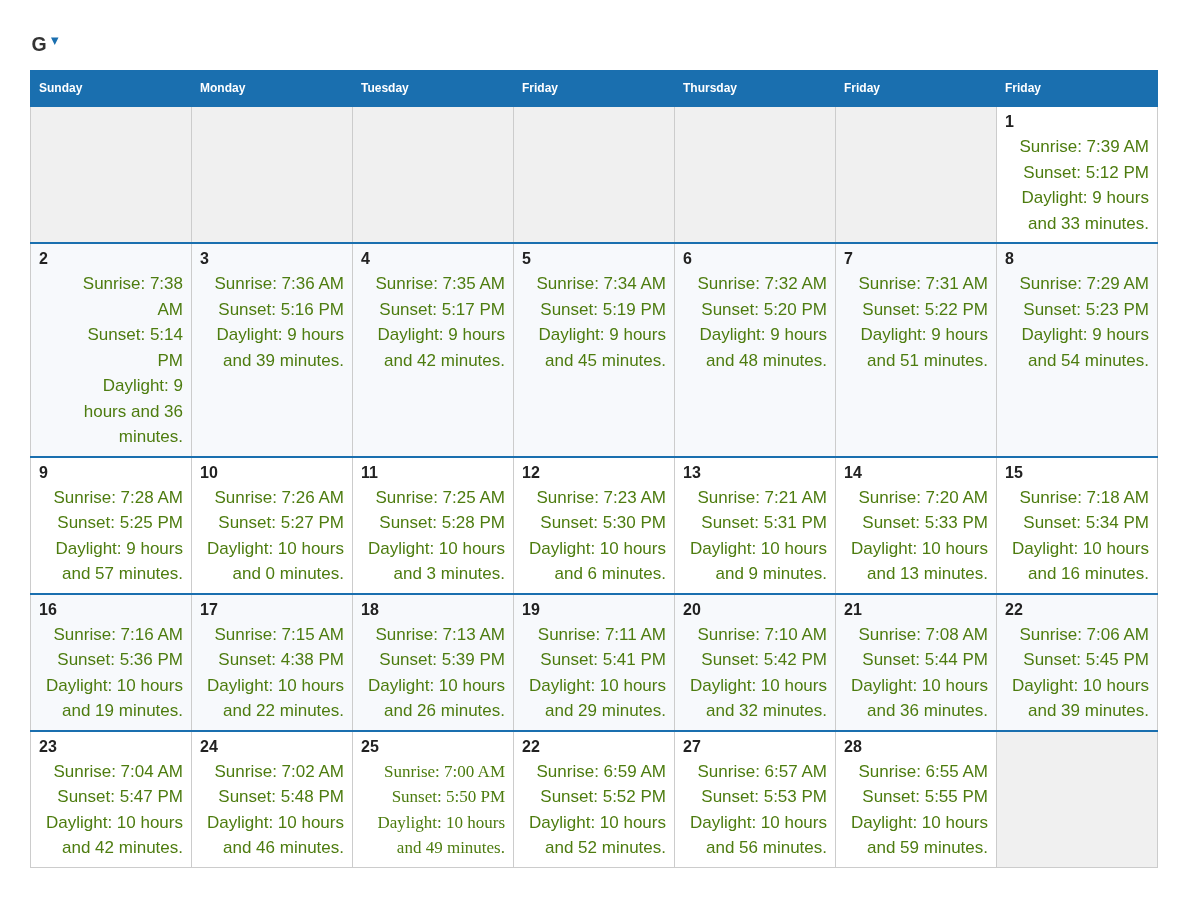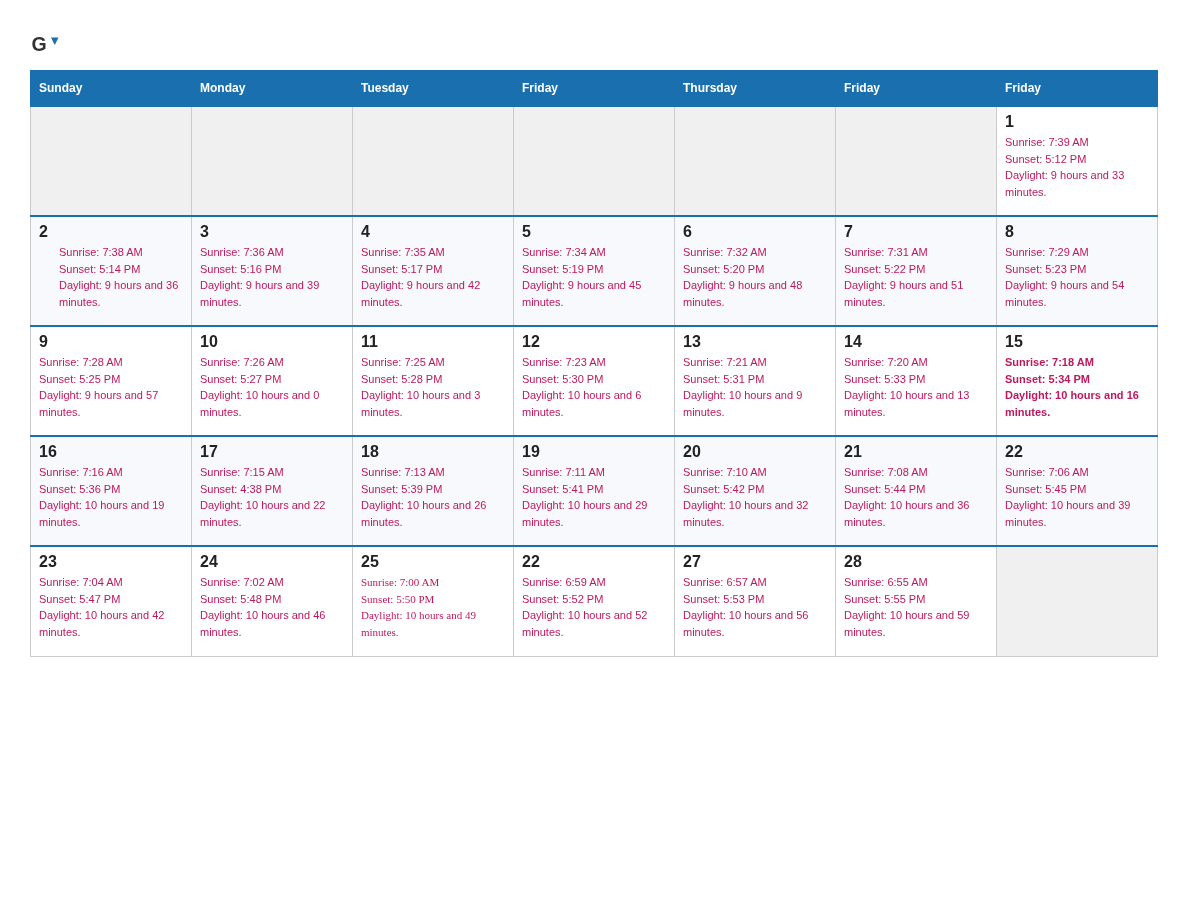--- a/index.html
+++ b/index.html
@@ -78,23 +78,24 @@
       background: #f7f9fc;
     }
     .day-number {
       font-size: 16px;
       font-weight: bold;
       color: #222;
       display: block;
       margin-bottom: 3px;
     }
     .day-info {
-      font-size: 11px;
-      color: #be185d;
+      font-size: 17px;
+      color: #4d7c0f;
       line-height: 1.5;
+      text-align: right;
     }
     .empty-cell {
       background: #f0f0f0 !important;
     }
     .week-row td {
       border-top: 2px solid #1a6faf;
     }
   </style>
 </head>
 <body>
@@ -219,21 +220,21 @@
 Daylight: 10 hours and 9 minutes.</div>
         </td>
         <td>
           <span class="day-number">14</span>
           <div class="day-info" style="white-space: pre-line;">Sunrise: 7:20 AM
 Sunset: 5:33 PM
 Daylight: 10 hours and 13 minutes.</div>
         </td>
         <td>
           <span class="day-number">15</span>
-          <div class="day-info" style="white-space: pre-line; font-weight: bold;">Sunrise: 7:18 AM
+          <div class="day-info" style="white-space: pre-line;">Sunrise: 7:18 AM
 Sunset: 5:34 PM
 Daylight: 10 hours and 16 minutes.</div>
         </td>
       </tr>
       <tr class="week-row">
         <td>
           <span class="day-number">16</span>
           <div class="day-info" style="white-space: pre-line;">Sunrise: 7:16 AM
 Sunset: 5:36 PM
 Daylight: 10 hours and 19 minutes.</div>

